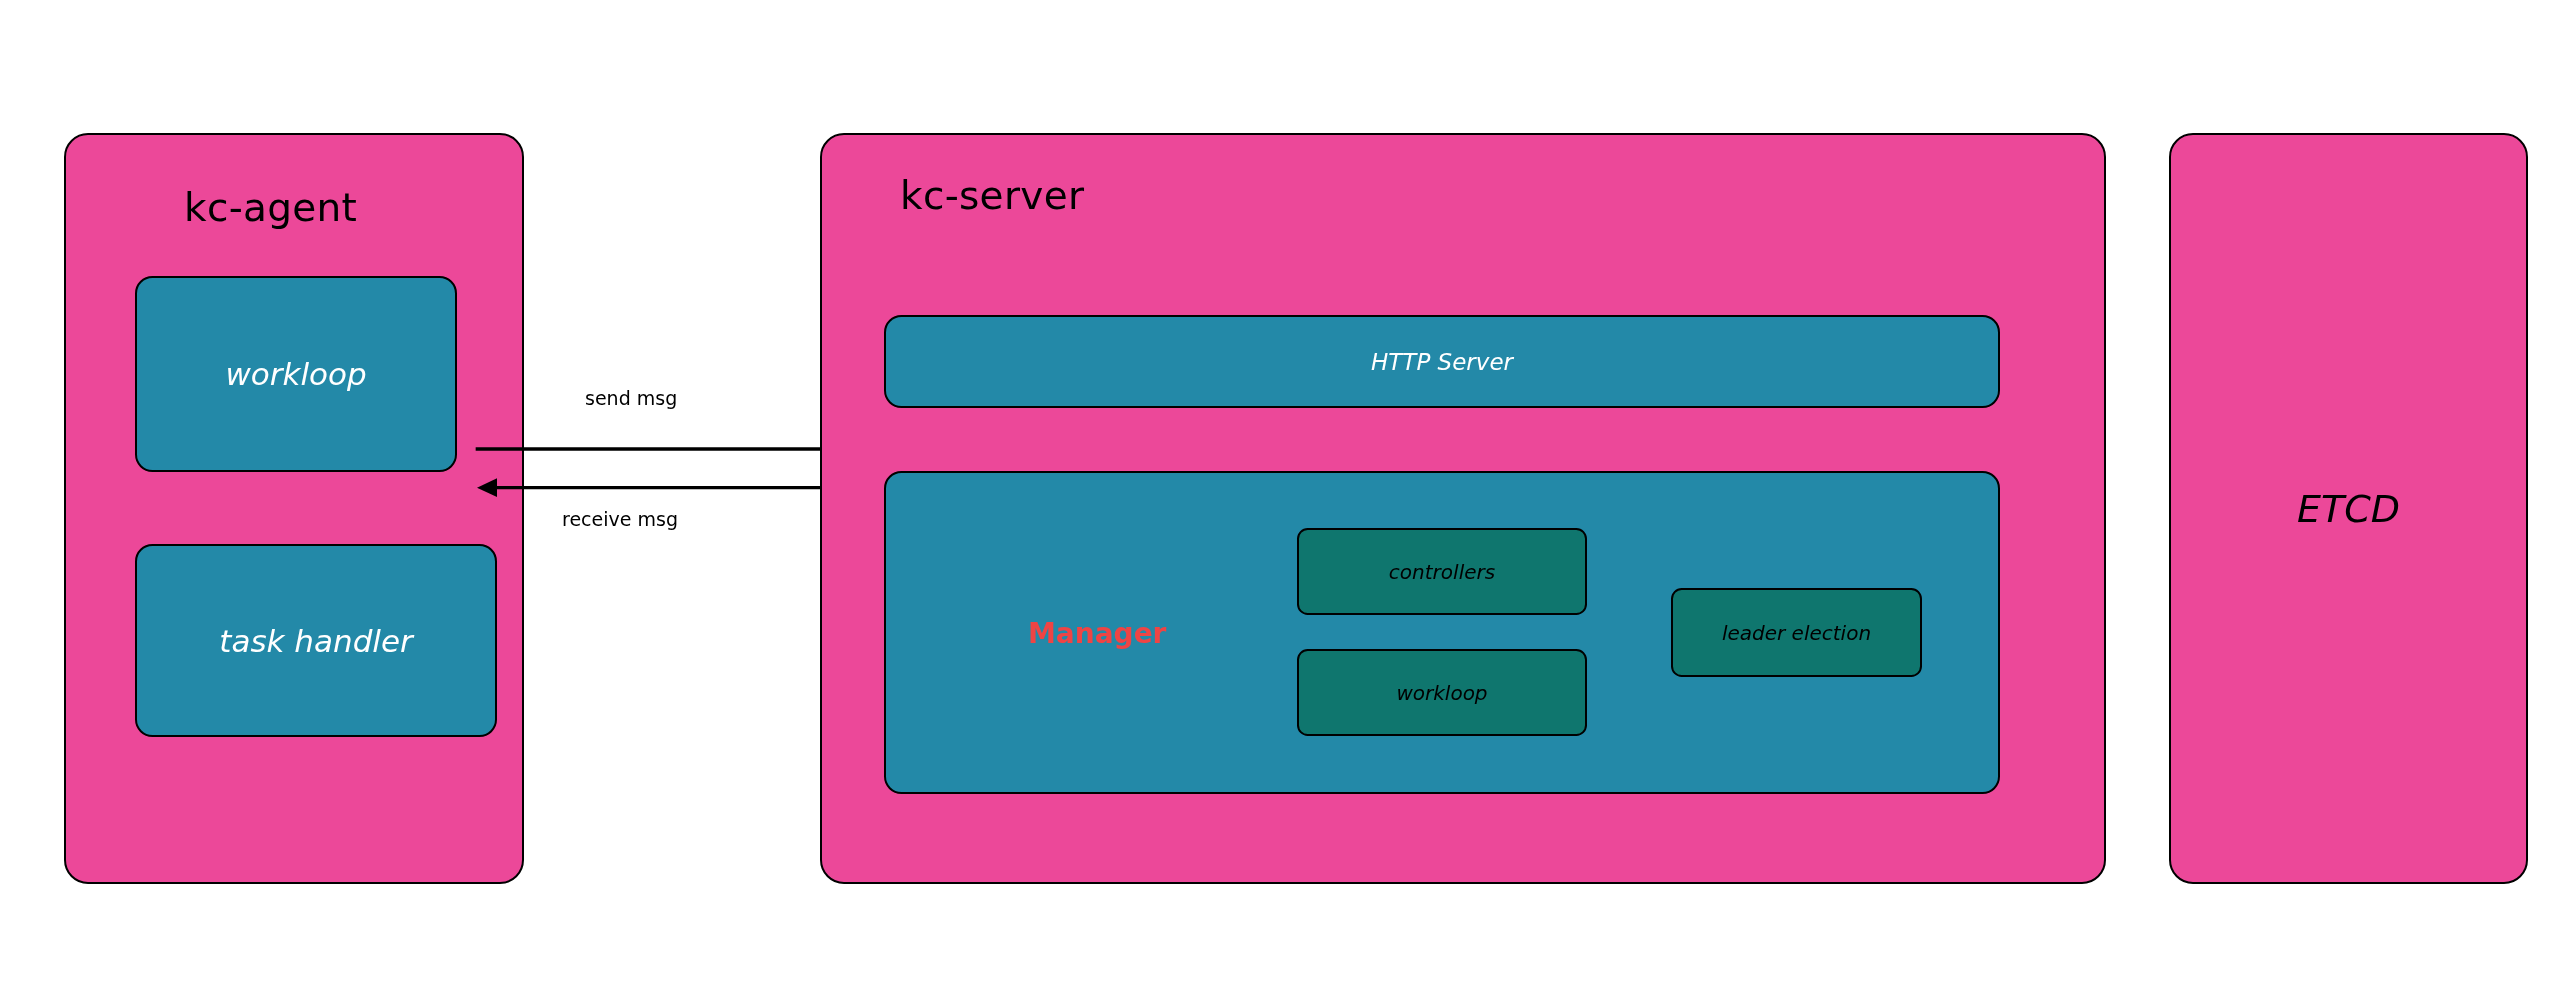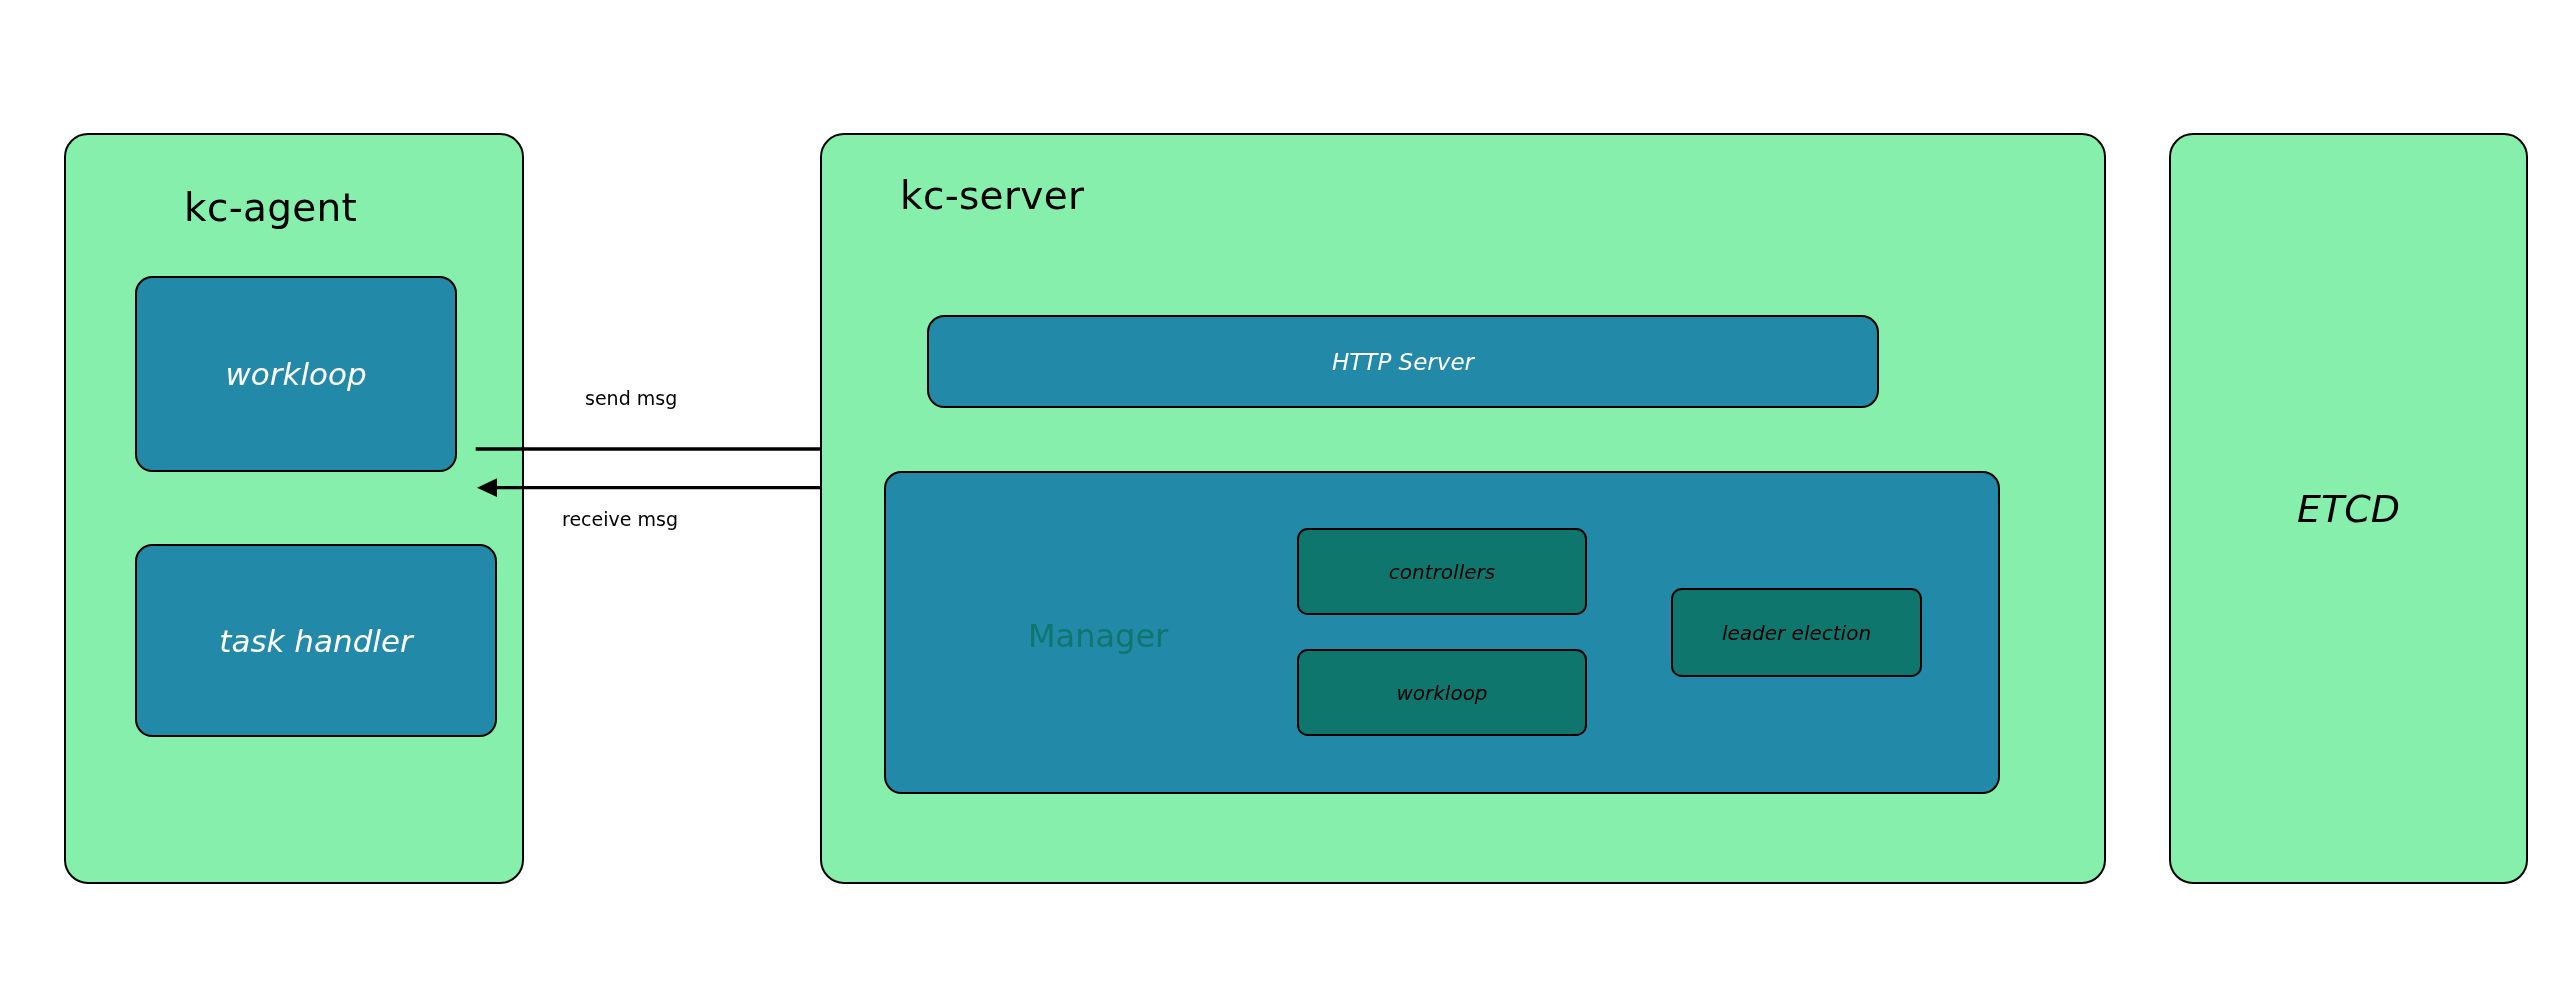--- a/index.html
+++ b/index.html
@@ -20,21 +20,21 @@
   }
 
   
   .box {
     position: absolute;
     box-sizing: border-box;
     border: 2px solid #000000;
     display: flex;
   }
   .group-box {
-    background: #86efac;
+    background: #ec4899;
     border-radius: 24px;
   }
   .sub-box {
     background: #2389a8;
     border-radius: 17.4px;
   }
   .leaf-box {
     background: #0f766e;
     border-radius: 10.7px;
     border-width: 2px;
@@ -66,24 +66,25 @@
   .leaf-label {
     color: #000000;
     font-size: 20px;
   }
   .etcd-label {
     color: #000000;
     font-size: 38px;
   }
   .manager-label {
     position: absolute;
-    color: #0f766e;
-    font-size: 32px;
+    color: #ef4444;
+    font-size: 28px;
     white-space: nowrap;
     line-height: 1;
+    font-weight: bold;
   }
 
   
   .arrow-svg {
     position: absolute;
     overflow: visible;
   }
   .arrow-line {
     stroke: #000000;
     stroke-width: 5;
@@ -127,21 +128,21 @@
   </svg>
 
   <div class="edge-label" style="left:585px; top:389px;">send msg</div>
 
   <div class="edge-label" style="left:562px; top:510px;">receive msg</div>
 
   <div class="box group-box" style="left:820px; top:133px; width:1286px; height:751px;"></div>
 
   <div class="group-title" style="left:900px; top:176px;">kc-server</div>
 
-  <div class="box sub-box" style="left:884px; top:315px; width:952px; height:93px;margin-left:43px;">
+  <div class="box sub-box" style="left:884px; top:315px; width:1116px; height:93px;">
     <span class="centered-label sub-label-small">HTTP Server</span>
   </div>
 
   <div class="box sub-box" style="left:884px; top:471px; width:1116px; height:323px;"></div>
 
   <div class="manager-label" style="left:1028px; top:620px;">Manager</div>
 
   <div class="box leaf-box" style="left:1297px; top:528px; width:290px; height:87px;">
     <span class="centered-label leaf-label">controllers</span>
   </div>

